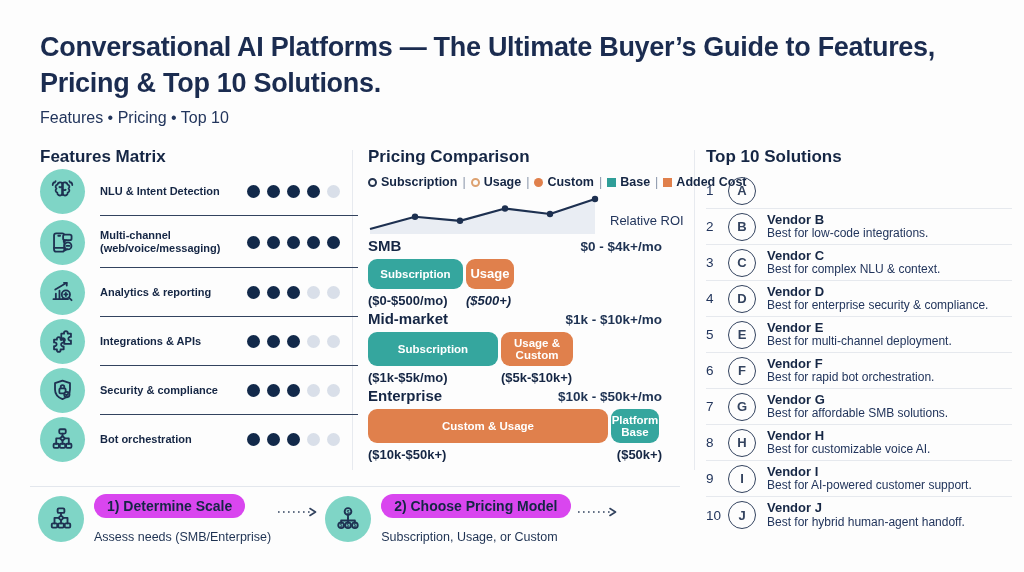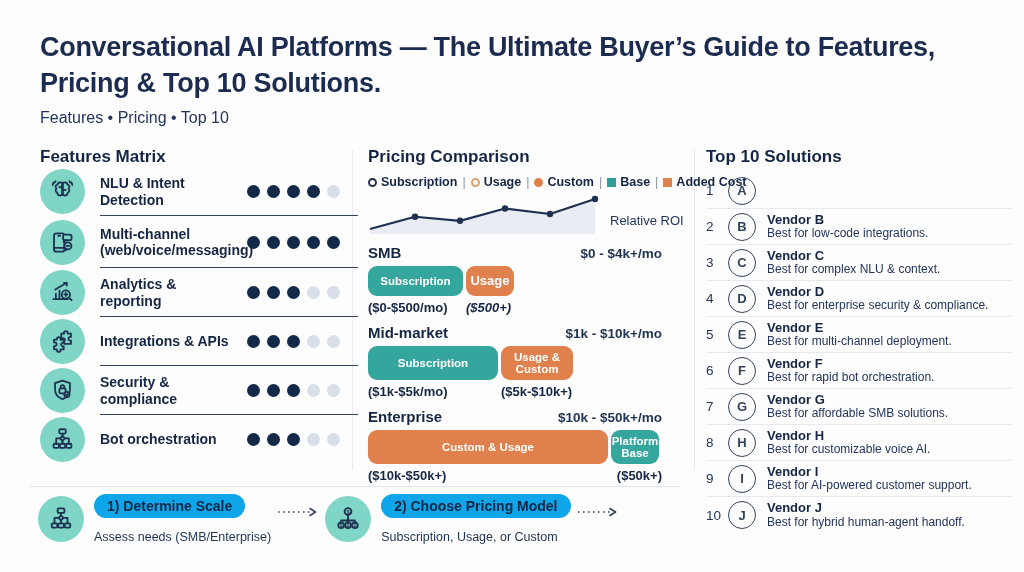--- a/index.html
+++ b/index.html
@@ -26,38 +26,38 @@
   .features { position:absolute; left:40px; top:147px; width:300px; }
   .feat-row { display:flex; align-items:center; position:relative; height:49px; }
   .feat-row.tall { height:52px; }
   .icon-circle {
     width:45px; height:45px; border-radius:50%;
     background:#7fd5c6; flex:0 0 45px;
     display:flex; align-items:center; justify-content:center;
     color:#1e3252;
   }
   .icon-circle svg { width:29px; height:29px; }
-  .feat-label { font-size:14px; font-weight:600; color:#152644; margin-left:15px; width:138px; line-height:1.15; }
+  .feat-label { font-size:11px; font-weight:600; color:#152644; margin-left:15px; width:138px; line-height:1.15; }
   .dots { display:flex; gap:7px; margin-left:auto; }
   .dot { width:13px; height:13px; border-radius:50%; }
   .feat-sep { position:absolute; left:60px; right:-18px; bottom:0; height:1.5px; background:#33435f; }
 
   
   .pricing { position:absolute; left:368px; top:147px; width:322px; }
   .legend { display:flex; align-items:center; margin-top:8px; font-size:12.5px; color:#152644; font-weight:600; white-space:nowrap; }
   .legend .sep { color:#8b97ab; margin:0 5px; font-weight:400; }
   .lg-marker { display:inline-block; width:9px; height:9px; margin-right:4px; vertical-align:-1px; }
   .m-circle-outline-navy   { border-radius:50%; border:2px solid #24344f; }
   .m-circle-outline-orange { border-radius:50%; border:2px solid #ddA271; }
   .m-circle-filled-orange  { border-radius:50%; background:#e0804c; }
   .m-square-teal   { background:#2f9e98; }
   .m-square-orange { background:#e0804c; }
   .roi-wrap { display:flex; align-items:center; margin-top:6px; }
   .roi-label { font-size:13px; color:#22355c; margin-left:10px; margin-top:8px; }
-  .tier { margin-top:7px; }
+  .tier { margin-top:0; }
   .tier-head { display:flex; justify-content:space-between; align-items:baseline; }
   .tier-name { font-size:15px; font-weight:bold; color:#152644; }
   .tier-range { font-size:13.5px; font-weight:600; color:#1e3252; margin-right:28px; }
   .bars { display:flex; gap:3px; margin-top:5px; }
   .bar {
     border-radius:9px; color:#fff; font-size:13px; font-weight:600;
     display:flex; align-items:center; justify-content:center; text-align:center; line-height:1.05;
     padding:0 4px;
   }
   .bar.teal { background:#35a69e; }
@@ -84,21 +84,21 @@
   
   .steps { position:absolute; left:38px; top:494px; width:640px; display:flex; align-items:center; }
   .step { display:flex; align-items:center; }
   .step-circle {
     width:46px; height:46px; border-radius:50%; background:#7fd5c6;
     display:flex; align-items:center; justify-content:center; color:#1e3252; flex:0 0 46px;
   }
   .step-circle svg { width:30px; height:30px; }
   .step-text { margin-left:10px; }
   .step-pill {
-    display:inline-block; background:#0ea5e9; border-radius:15px;
+    display:inline-block; background:#d946ef; border-radius:15px;
     padding:4px 13px; font-size:14px; font-weight:bold; color:#152644; white-space:nowrap;
   }
   .step-desc { font-size:12.5px; color:#1e3252; margin-top:12px; white-space:nowrap; }
   .arrow { margin:0 6px 14px 6px; color:#33435f; flex:0 0 auto; }
 
   svg.spark { display:block; }
 </style>
 </head>
 <body>
 

